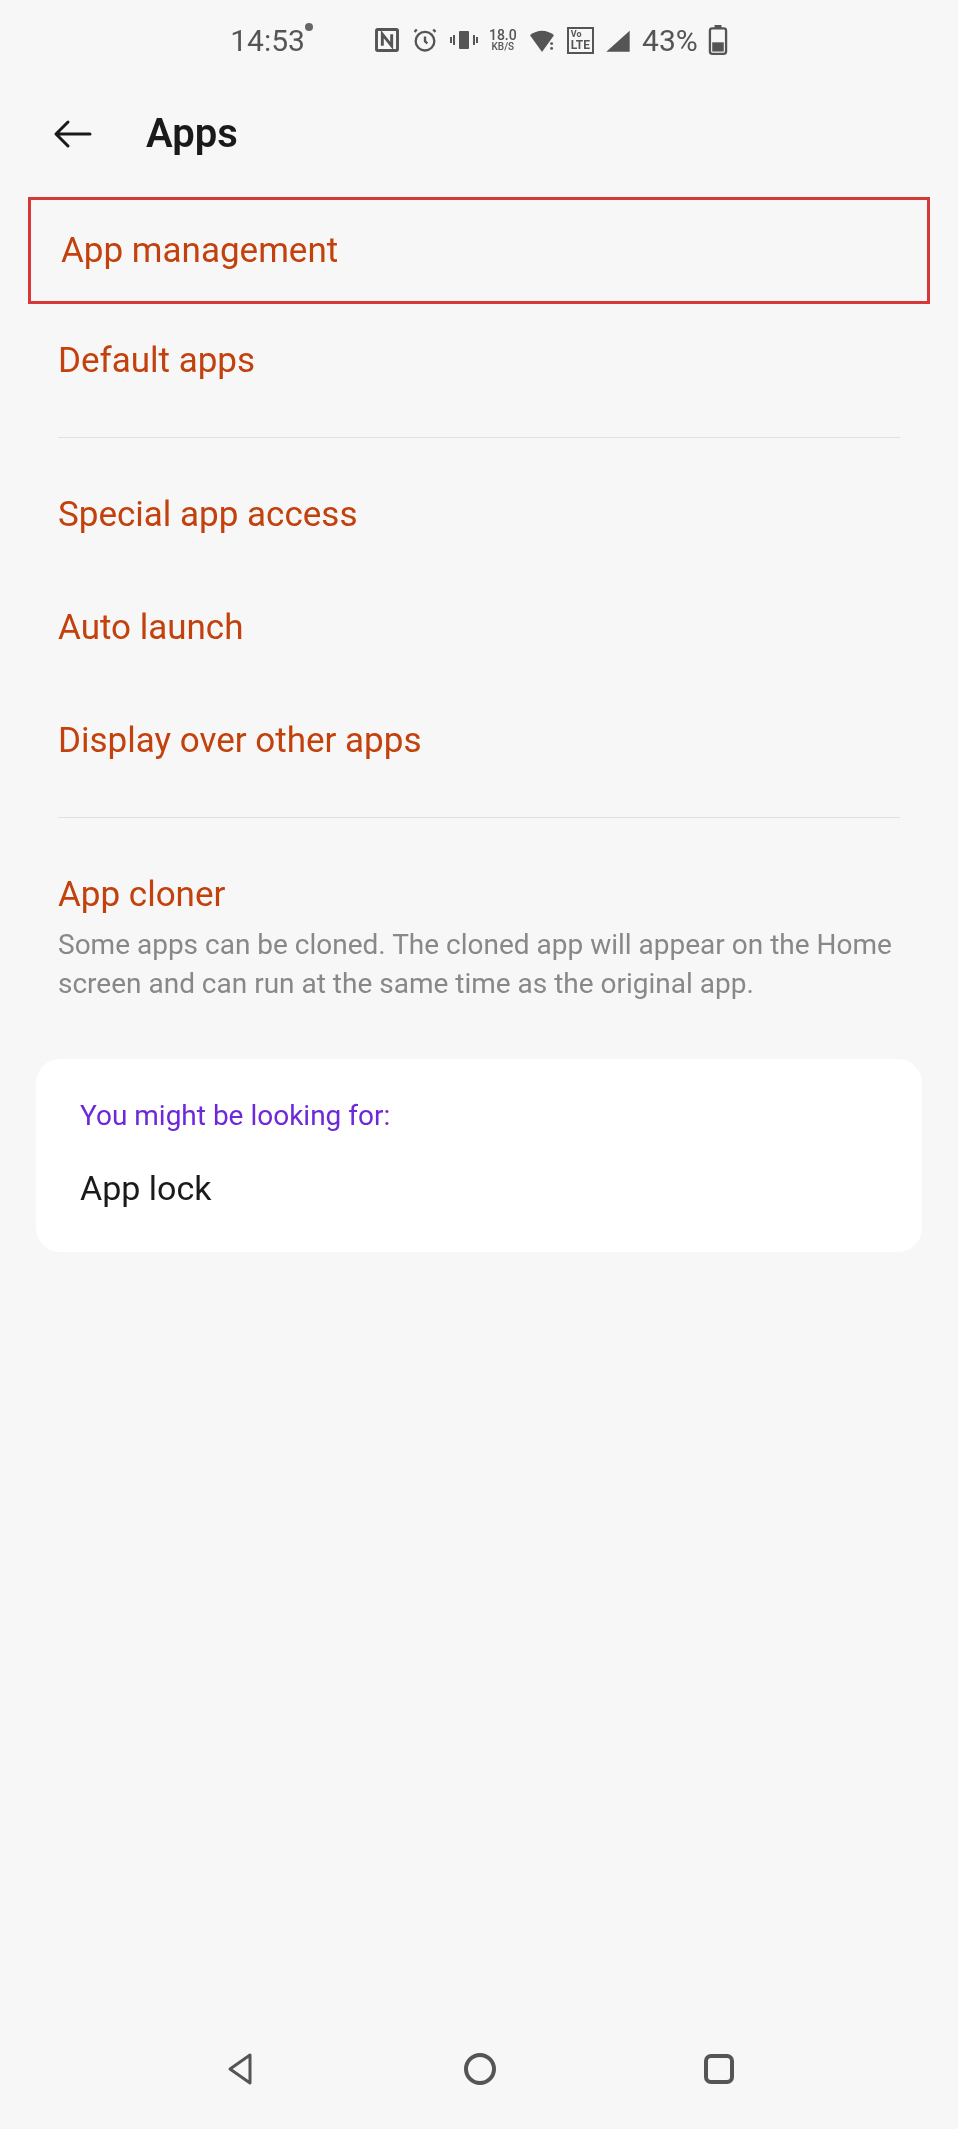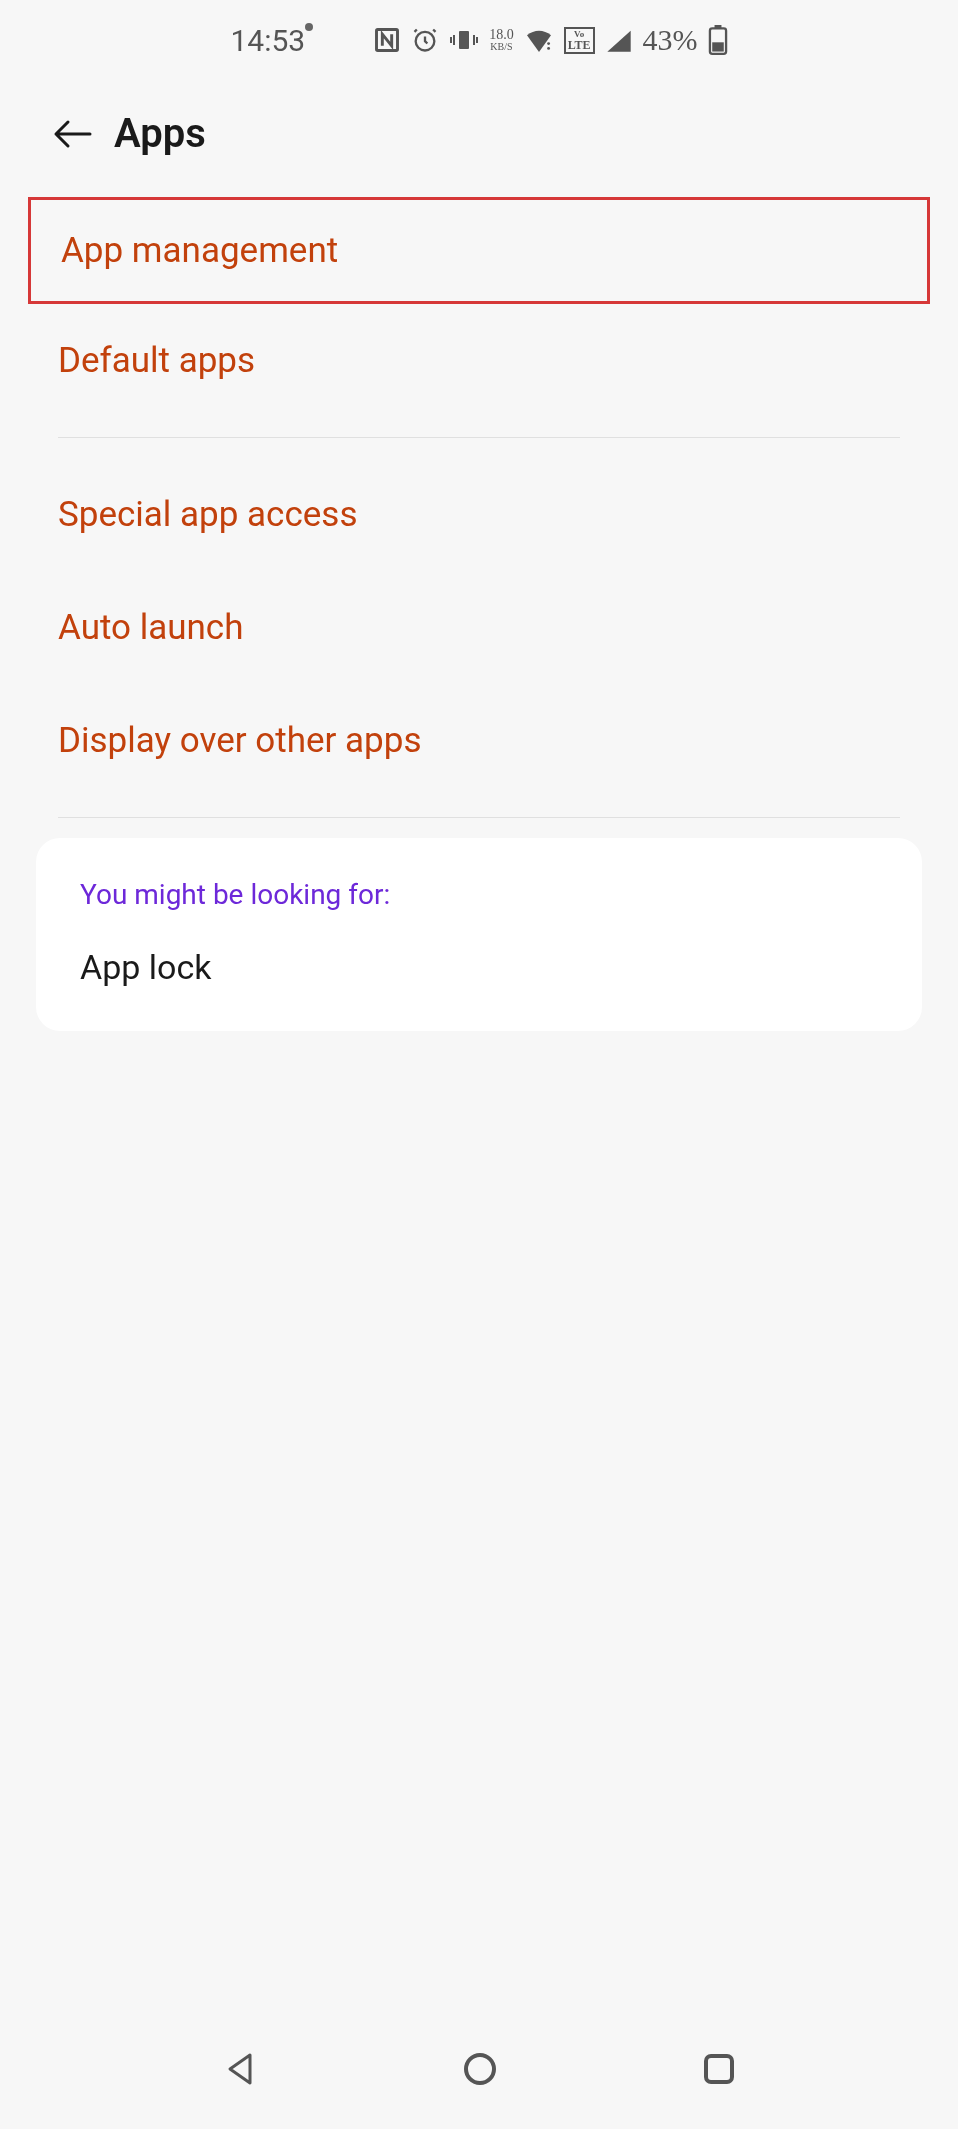--- a/index.html
+++ b/index.html
@@ -27,21 +27,20 @@
     
     .status-left {
       display: flex;
       align-items: flex-start;
     }
     
     .status-right {
       display: flex;
       align-items: center;
       gap: 10px;
-      font-family: Liberation Serif, serif;
     }
     
     .time {
       font-size: 30px;
       color: #555;
       font-weight: 400;
     }
     
     .dot {
       width: 8px;
@@ -77,21 +76,21 @@
     
     .battery-pct {
       font-size: 30px;
       color: #555;
     }
     
     .header {
       display: flex;
       align-items: center;
       padding: 30px 50px 40px 50px;
-      gap: 20px;
+      gap: 52px;
     }
     
     .back-arrow {
       display: flex;
       align-items: center;
       cursor: pointer;
     }
     
     .page-title {
       font-size: 40px;
@@ -203,21 +202,21 @@
       <span style="font-size:10px;">KB/S</span>
     </span>
     <span class="status-icon">
       <svg width="30" height="24" viewBox="0 0 24 20" fill="#555">
         <path d="M12 20L2 6c6-5 14-5 20 0L12 20z"></path>
         <circle cx="20" cy="17" r="1.2" fill="#555"></circle>
         <circle cx="20" cy="13" r="1.2" fill="#555"></circle>
       </svg>
     </span>
     <span class="lte-badge">
-      <div style="font-size:9px;text-align:center;">Vo</div>
+      <div style="font-size:9px;">Vo</div>
       <div>LTE</div>
     </span>
     <span class="status-icon">
       <svg width="28" height="24" viewBox="0 0 24 20" fill="#555">
         <path d="M2 20L22 2v18H2z"></path>
       </svg>
     </span>
     <span class="battery-pct">43%</span>
     <span class="status-icon">
       <svg width="20" height="30" viewBox="0 0 16 26" fill="none">
@@ -257,20 +256,24 @@
   <div class="list-item">
     <div class="item-title">Auto launch</div>
   </div>
 
   <div class="list-item">
     <div class="item-title">Display over other apps</div>
   </div>
 
   <div class="divider"></div>
 
+  <div class="list-item">
+    <div class="item-title">App cloner</div>
+    <div class="item-subtitle">Some apps can be cloned. The cloned app will appear on the Home screen and can run at the same time as the original app.</div>
+  </div>
 
 
   <div class="suggestion-card">
     <div class="suggestion-label">You might be looking for:</div>
     <div class="suggestion-item">App lock</div>
   </div>
 
 </div>
 
 <div class="nav-bar">

